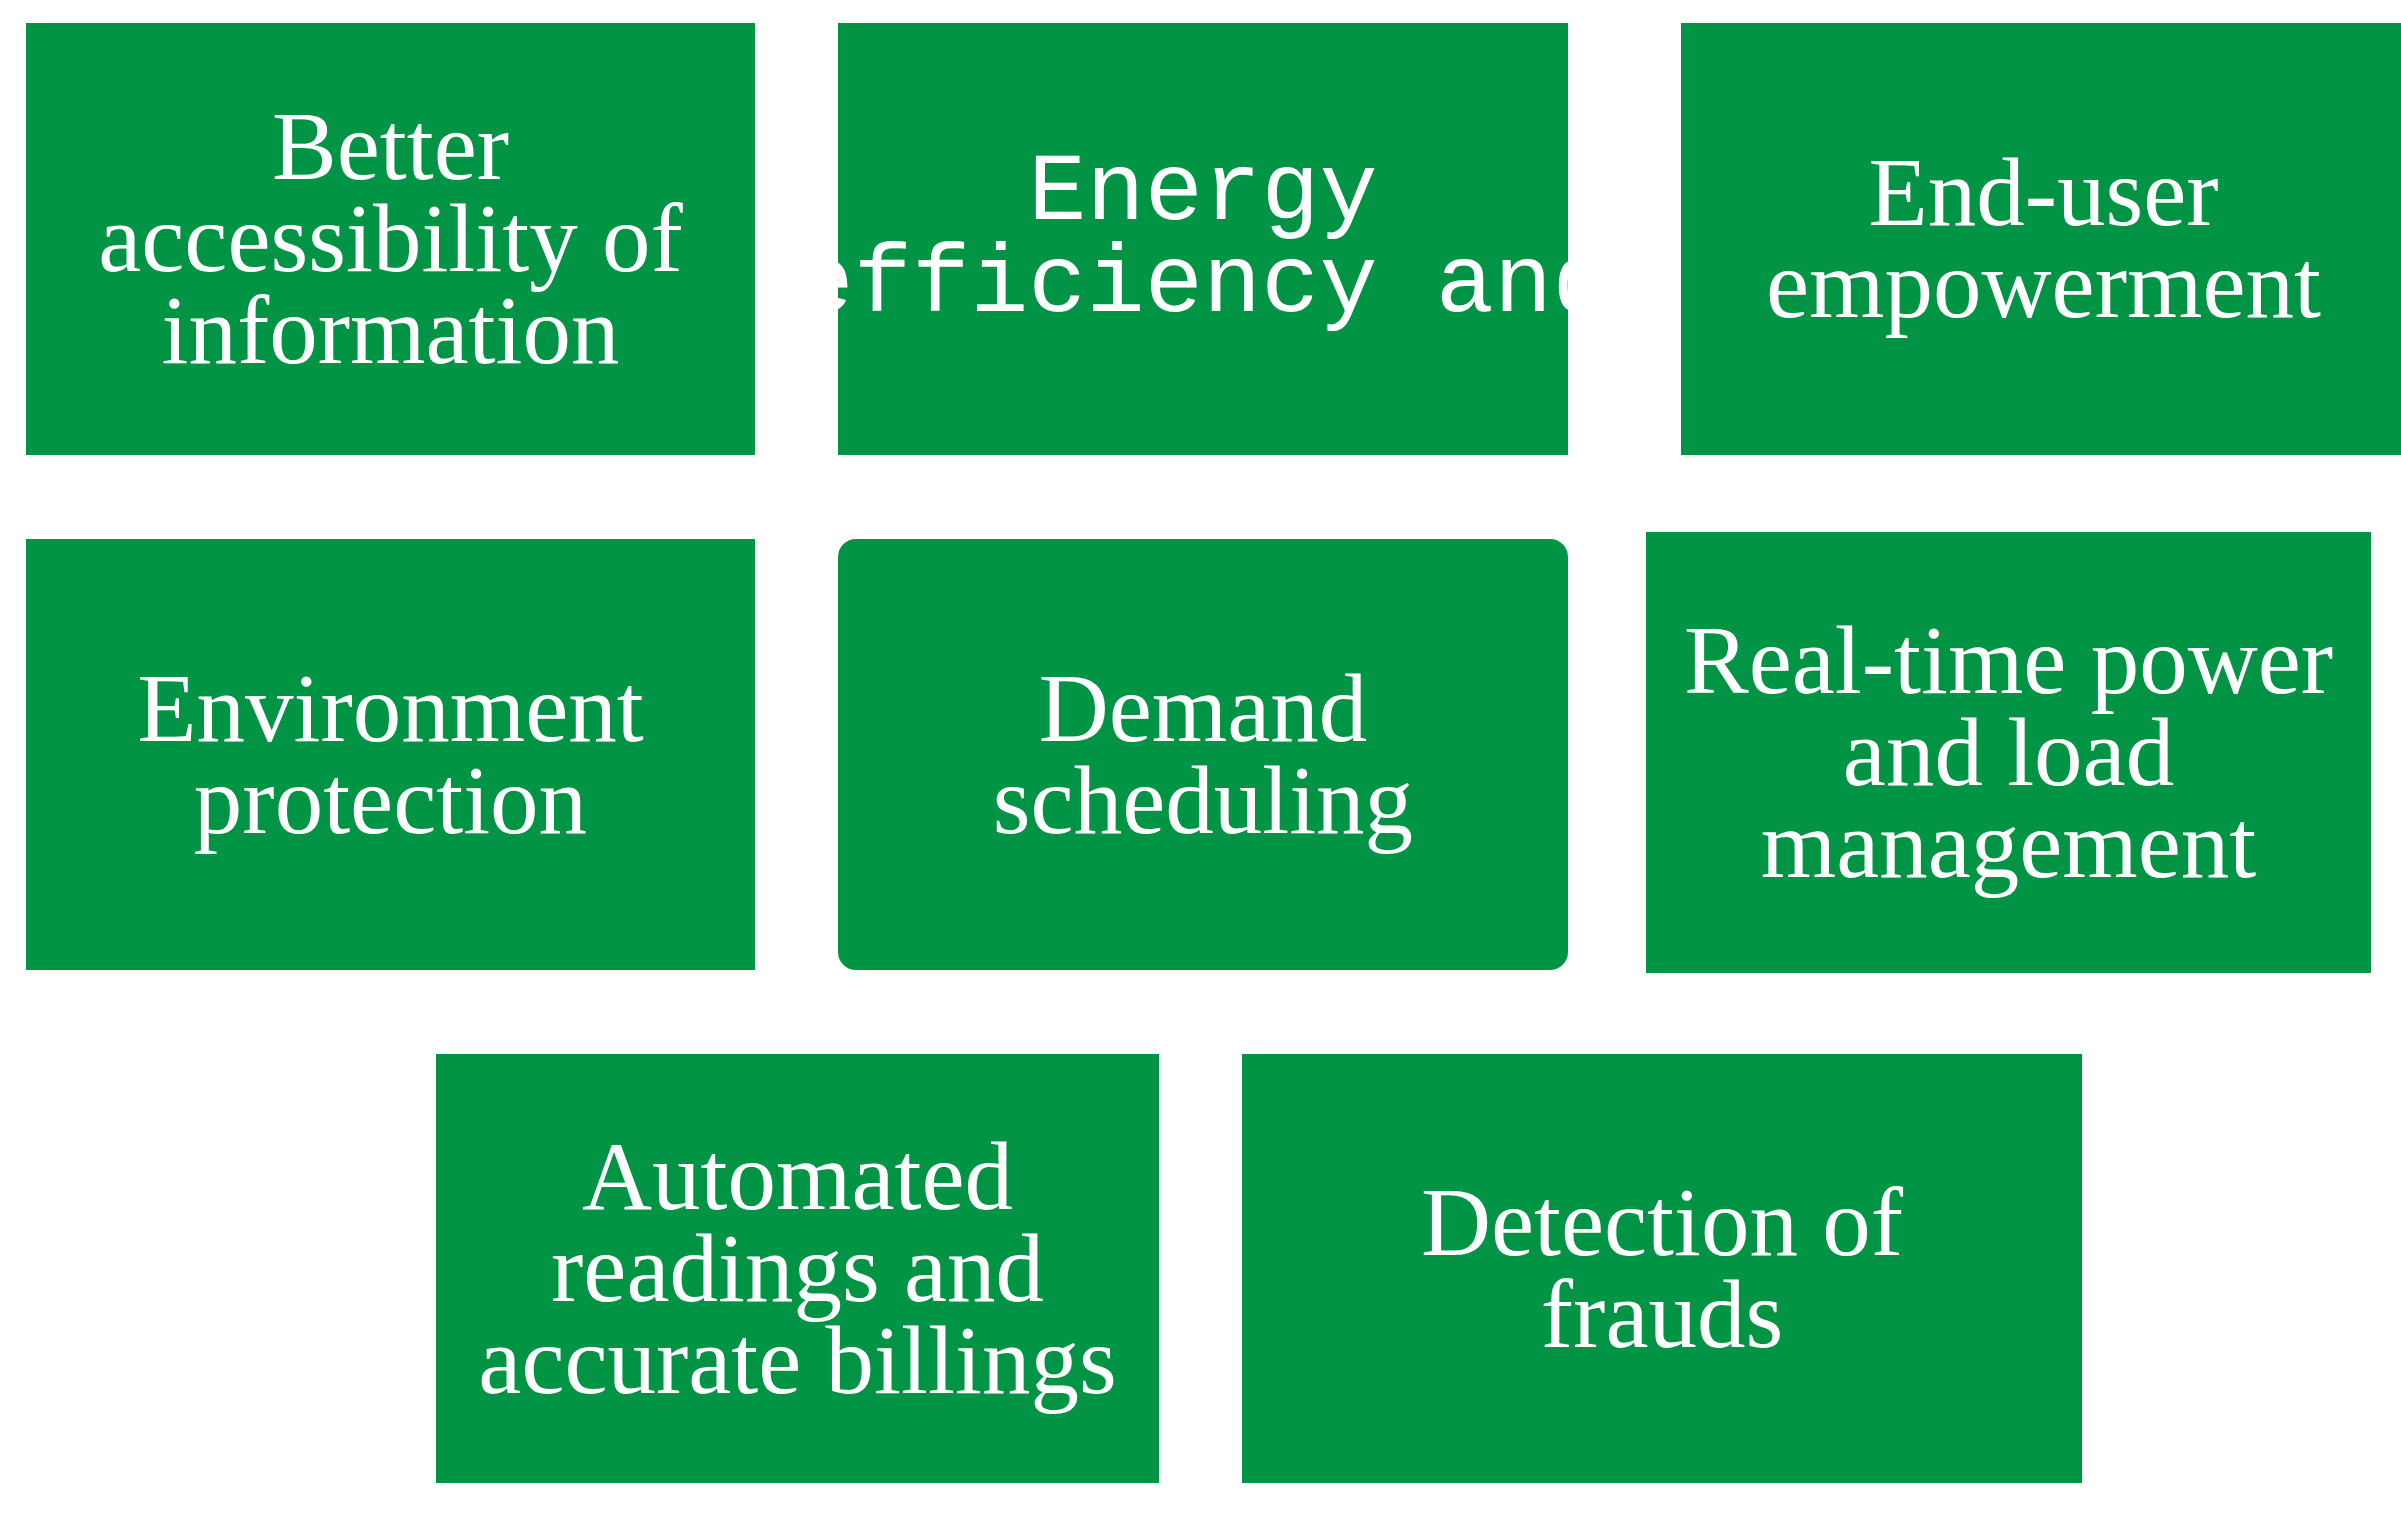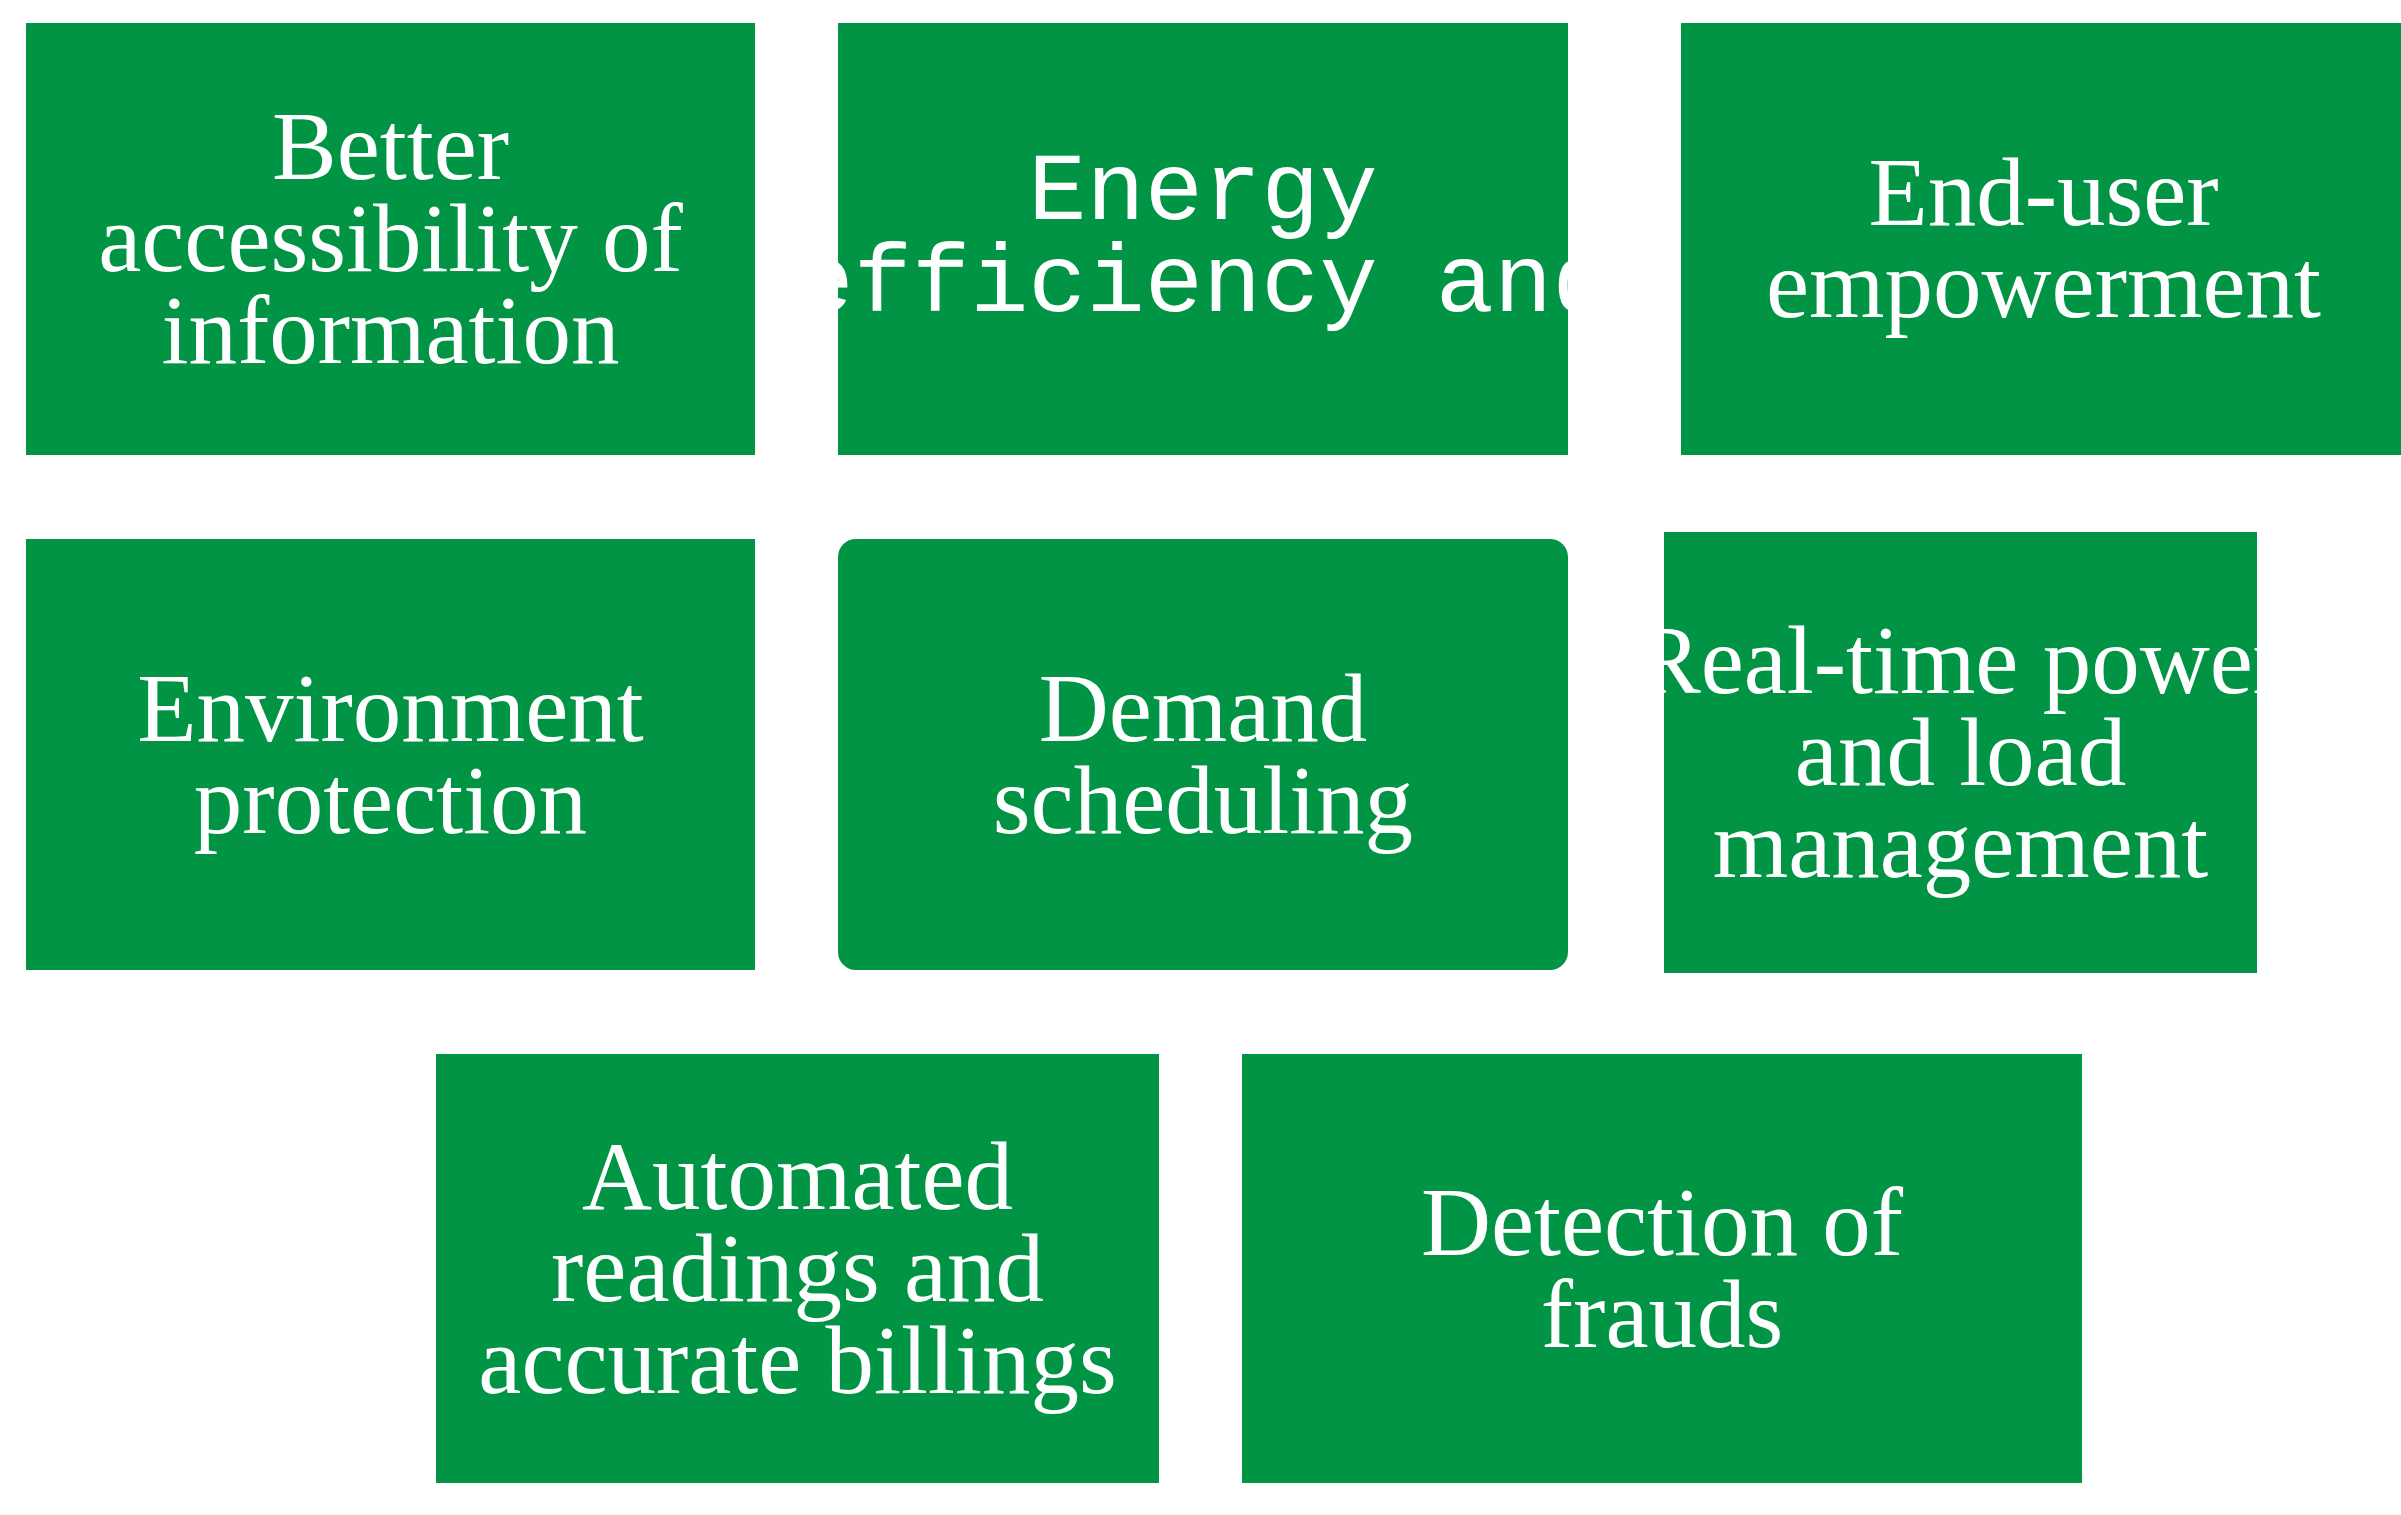--- a/index.html
+++ b/index.html
@@ -31,21 +31,21 @@
     line-height: 92px;
     white-space: nowrap;
   }
   
   .b1 { left: 26px;   top: 23px;   width: 729px; height: 432px; }
   .b2 { left: 838px;  top: 23px;   width: 730px; height: 432px; font-family: Liberation Mono, monospace; }
   .b3 { left: 1646px; top: 23px;   width: 725px; height: 432px; margin-left: 35px; }
   
   .b4 { left: 26px;   top: 539px;  width: 729px; height: 431px; }
   .b5 { left: 838px;  top: 539px;  width: 730px; height: 431px; border-radius: 18px; }
-  .b6 { left: 1646px; top: 532px;  width: 593px; height: 441px; margin-left: 18px; }
+  .b6 { left: 1646px; top: 532px;  width: 725px; height: 441px; }
   
   .b7 { left: 436px;  top: 1054px; width: 723px; height: 429px; justify-content: center; }
   .b8 { left: 1242px; top: 1054px; width: 840px; height: 429px; text-align: center; }
 </style>
 </head>
 <body>
 
 <div class="canvas">
 
   <div class="box b1">

